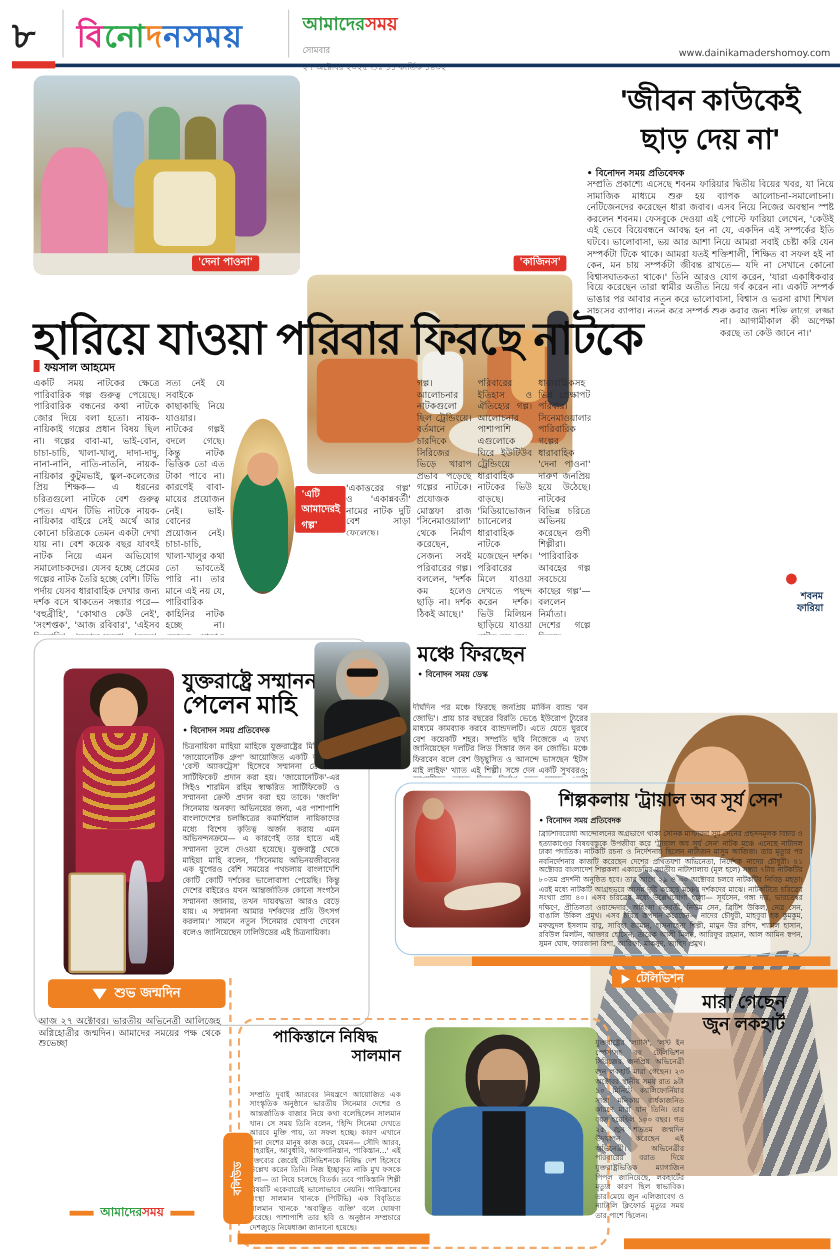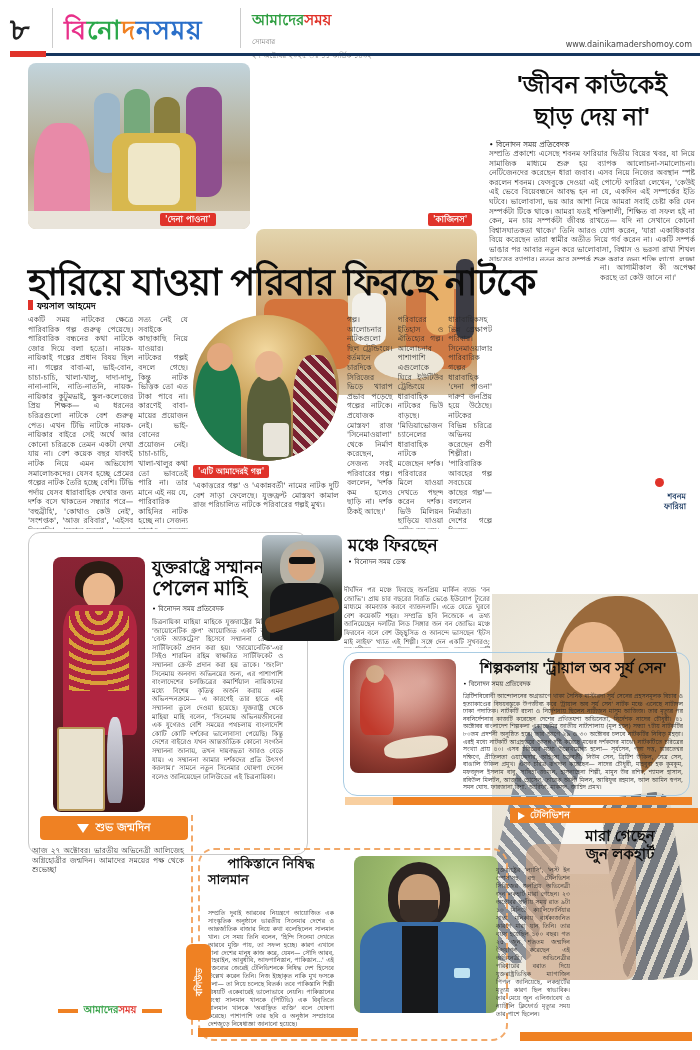--- a/index.html
+++ b/index.html
@@ -3,21 +3,21 @@
 <meta charset="utf-8">
 <style>
   html,body{margin:0;padding:0}
   body{font-family:"DejaVu Sans",sans-serif;background:#fff}
   .page{position:relative;width:700px;height:1050px;background:#fff;overflow:hidden}
   .abs{position:absolute}
   .serif{font-family:Liberation Sans, sans-serif}
   .just{text-align:justify;text-justify:inter-word}
   .tiny{font-size:7.5px;line-height:9.6px;color:#2b2b2b}
   .tiny2{font-size:6.6px;line-height:8.6px;color:#2b2b2b}
-  .byline{font-size:7.6px;font-weight:normal;color:#111}
+  .byline{font-size:7.6px;font-weight:bold;color:#111}
   .cap{display:inline-block;background:#e0332a;color:#fff;font-weight:bold;font-size:8.5px;line-height:13px;padding:0 5px;border-radius:2px}
   .ph{position:relative;overflow:hidden;border-radius:8px}
   .ph div{position:absolute}
   .colbox{overflow:hidden}
   .orangebar{background:#ef8123}
   .hd{font-weight:bold;color:#0d0d0d}
 </style>
 </head>
 <body>
 
@@ -88,21 +88,21 @@
     <div>ফারিয়া</div>
   </div>
 
   <div class="abs serif hd" style="left:28px;top:253px;width:470px;font-size:37px;white-space:nowrap;letter-spacing:-1px">হারিয়ে যাওয়া পরিবার ফিরছে নাটকে</div>
   <div class="abs" style="left:28px;top:300px;width:5px;height:10px;background:#e0332a"></div>
   <div class="abs" style="left:37px;top:299px;font-size:9px;font-weight:bold">ফয়সাল আহমেদ</div>
 
   <div class="abs" style="left:28px;top:315px;width:464px;height:214px;display:flex;gap:5px">
     <div class="tiny just colbox" style="width:106px;height:214px">একটি সময় নাটকের ক্ষেত্রে পারিবারিক গল্প গুরুত্ব পেয়েছে। পারিবারিক বন্ধনের কথা নাটকে জোর দিয়ে বলা হতো। নায়ক-নায়িকাই গল্পের প্রধান বিষয় ছিল না। গল্পের বাবা-মা, ভাই-বোন, চাচা-চাচি, খালা-খালু, দাদা-দাদু, নানা-নানি, নাতি-নাতনি, নায়ক-নায়িকার কুটুমভাই, স্কুল-কলেজের প্রিয় শিক্ষক— এ ধরনের চরিত্রগুলো নাটকে বেশ গুরুত্ব পেত। এখন টিভি নাটকে নায়ক-নায়িকার বাইরে সেই অর্থে আর কোনো চরিত্রকে তেমন একটা দেখা যায় না। বেশ কয়েক বছর যাবৎই নাটক নিয়ে এমন অভিযোগ সমালোচকদের। যেসব হচ্ছে প্রেমের গল্পের নাটক তৈরি হচ্ছে বেশি। টিভি পর্দায় যেসব ধারাবাহিক দেখার জন্য দর্শক বসে থাকতেন সন্ধ্যার পরে— 'বহুব্রীহি', 'কোথাও কেউ নেই', 'সংশপ্তক', 'আজ রবিবার', 'এইসব দিনরাত্রি', 'সকাল-সন্ধ্যা', 'বন্ধন', 'রূপনগর'-এর মতো অসংখ্য জনপ্রিয় কিন্তু ধারাবাহিকের কথা দর্শক আজও মনে রেখেছে। নাটকের দর্শক ধরে রাখতে পারিবারিক ও সামাজিক গল্পের নাটক দেখতে চান অনেকে। একটি সময়ে তাই ছিল। পারিবারিক ও সামাজিক গল্পের অসংখ্য নাটক তৈরি হতো। এমন এসব অতীত।</div>
     <div class="tiny just colbox" style="width:50px;height:214px">সত্য নেই যে সবাইকে কাছাকাছি নিয়ে যাওয়ার। নাটকের গল্পই বদলে গেছে। কিন্তু নাটক ভিত্তিক তো এত টাকা পাবে না। কারণেই বাবা-মায়ের প্রয়োজন নেই। ভাই-বোনের প্রয়োজন নেই। চাচা-চাচি, খালা-খালুর কথা তো ভাবতেই পারি না। তার মানে এই নয় যে, পারিবারিক কাহিনির নাটক হচ্ছে না। সেজন্য সাড়াও ফেলছে নতুন নাটক।</div>
-    <div style="width:150px;display:flex;flex-direction:column;align-items:flex-start">
+    <div style="width:150px;display:flex;flex-direction:row;align-items:center">
       <div class="ph" style="width:146px;height:146px;border-radius:50%;background:radial-gradient(circle at 50% 25%,#f3d9a0 0%,#caa25a 40%,#6a4a3a 100%)">
         <div style="left:2px;top:44px;width:46px;height:100px;background:#1f7a4d;border-radius:40% 40% 0 0"></div>
         <div style="left:14px;top:28px;width:26px;height:28px;background:#e3a87e;border-radius:50%"></div>
         <div style="left:54px;top:60px;width:44px;height:86px;background:#5a5f3a;border-radius:40% 40% 0 0"></div>
         <div style="left:62px;top:36px;width:28px;height:30px;background:#e8b48e;border-radius:50%"></div>
         <div style="left:100px;top:40px;width:44px;height:106px;background:repeating-linear-gradient(45deg,#7a2030 0 6px,#d8cfc0 6px 9px);border-radius:40% 40% 0 0"></div>
         <div style="left:70px;top:108px;width:26px;height:34px;background:#e8e4da;border-radius:4px"></div>
       </div>
       <div class="cap" style="margin-top:4px;font-size:8px">'এটি আমাদেরই গল্প'</div>
       <div class="tiny just colbox" style="width:146px;height:44px;margin-top:3px">'একাত্তরের গল্প' ও 'একান্নবর্তী' নামের নাটক দুটি বেশ সাড়া ফেলেছে। যুক্তফ্রন্ট মোস্তফা কামাল রাজ পরিচালিত নাটকে পরিবারের গল্পই মুখ্য।</div>
@@ -137,21 +137,21 @@
       <div style="left:8px;top:48px;width:64px;height:58px;background:#17181a;border-radius:30% 30% 0 0"></div>
       <div style="left:2px;top:72px;width:76px;height:16px;background:#7a4a22;transform:rotate(-18deg);border-radius:6px"></div>
     </div>
     <div style="flex:1;display:flex;flex-direction:column">
       <div class="serif hd" style="font-size:17px;line-height:21px">মঞ্চে ফিরছেন</div>
       <div class="byline" style="font-size:6.8px">• বিনোদন সময় ডেস্ক</div>
     </div>
   </div>
   <div class="abs tiny2 just colbox" style="left:344px;top:586px;width:146px;height:62px">দীর্ঘদিন পর মঞ্চে ফিরছে জনপ্রিয় মার্কিন ব্যান্ড 'বন জোভি'। প্রায় চার বছরের বিরতি ভেঙে ইউরোপ ট্যুরের মাধ্যমে কামব্যাক করবে ব্যান্ডদলটি। এতে যেতে ঘুরবে বেশ কয়েকটি শহর। সম্প্রতি ছবি নিজেকে এ তথ্য জানিয়েছেন দলটির লিড সিঙ্গার জন বন জোভি। মঞ্চে ফিরবেন বলে বেশ উচ্ছ্বসিত ও আনন্দে ভাসছেন 'ইটস মাই লাইফ' খ্যাত এই শিল্পী। সঙ্গে দেন একটি সুখবরও; আগামীতে তাকে নিয়ে নির্মাণ হতে যাচ্ছে একটি বায়োপিকও। খোলামেলা আলোচনায় নিজের অনুভূতি ও সম্ভাব্যতার কথাও জানান বন জোভি। বলে রাখা ভালো, চার বছর আগে তার কণ্ঠস্বরের সার্জারির কারণে গায়কের ভবিষ্যৎ অনিশ্চিত হয়ে যায়। তাই নিজেকে সুস্থ করার জন্যে সময় নেন তিন বছর। কিন্তু সেই সময়টি বেশ সংকটেই কেটেছে বিশ্বের দামি এই শিল্পীর।</div>
 
-  <div class="abs" style="left:343px;top:652px;width:333px;height:130px;border:1.5px solid #a9cce3;border-radius:14px;padding:6px;display:flex;gap:7px">
+  <div class="abs" style="left:329px;top:652px;width:333px;height:130px;border:1.5px solid #a9cce3;border-radius:14px;padding:6px;display:flex;gap:7px">
     <div class="ph" style="width:106px;height:114px;flex:none;border-radius:8px;background:radial-gradient(circle at 40% 30%,#d9988a 0%,#a04438 55%,#5e1f1a 100%)">
       <div style="left:10px;top:14px;width:34px;height:62px;background:#c0392b;border-radius:40% 40% 20% 20%"></div>
       <div style="left:16px;top:6px;width:18px;height:18px;background:#caa07a;border-radius:50%"></div>
       <div style="left:34px;top:78px;width:64px;height:20px;background:#e8dcc8;border-radius:40%;transform:rotate(-8deg)"></div>
       <div style="left:0;top:0;width:100%;height:100%;background:radial-gradient(circle at 70% 20%,rgba(255,230,220,.5),transparent 60%)"></div>
     </div>
     <div style="flex:1;display:flex;flex-direction:column">
       <div class="serif hd" style="font-size:15px;line-height:18px;text-align:center;margin-bottom:2px">শিল্পকলায় 'ট্রায়াল অব সূর্য সেন'</div>
       <div class="byline" style="font-size:6.4px;margin-bottom:2px">• বিনোদন সময় প্রতিবেদক</div>
       <div class="just colbox" style="flex:1;font-size:6px;line-height:7.6px;color:#2b2b2b">ব্রিটিশবিরোধী আন্দোলনের অগ্রভাগে থাকা সৈনিক মাস্টারদা সূর্য সেনের প্রহসনমূলক বিচার ও হত্যাকাণ্ডের বিষয়বস্তুকে উপজীব্য করে 'ট্রায়াল অব সূর্য সেন' নাটক মঞ্চে এনেছে নাট্যদল ঢাকা পদাতিক। নাটকটি রচনা ও নির্দেশনায় ছিলেন নাট্যজন মাসুম আজিজ। তার মৃত্যুর পর নবনির্দেশনার কাজটি করেছেন দেশের প্রথিতযশা অভিনেতা, নির্দেশক নাদের চৌধুরী। ৪১ অক্টোবর বাংলাদেশ শিল্পকলা একাডেমির জাতীয় নাট্যশালায় (মূল হলে) সন্ধ্যা ৭টায় নাটকটির ৮০তম প্রদর্শনী অনুষ্ঠিত হবে। তার আগে ২৯ ও ৩০ অক্টোবর চলবে নাটকটির নিবিড় মহড়া। এরই মধ্যে নাটকটি আগ্রহভরে আসন্ন দৃষ্টি করেছে মঞ্চের দর্শকদের মাঝে। নাটকটিতে চরিত্রের সংখ্যা প্রায় ৪০। এসব চরিত্রের মধ্যে উল্লেখযোগ্য হলো— সূর্যসেন, গঙ্গা দত্ত, ভারতেশ্বর দক্ষিণে, প্রীতিলতা ওয়াদ্দেদার, অহিংসা চক্রবর্তী, নিউম সেন, ব্রিটিশ উকিল, নেত্র সেন, বাঙালি উকিল প্রমুখ। এসব চরিত্র রূপদান করেছেন— নাদের চৌধুরী, মাহবুবা হক কুমকুম, মফজুদল ইসলাম বাবু, সাবিহা জামান, হাসনাহেনা শিল্পী, মামুন উর রশিদ, শ্যামল হাসান, রবিউল মিলটন, আক্তার হোসেন, তারেক আলী মিলন, আরিফুর রহমান, আল আমিন স্বপন, সুমন ঘোষ, ফারজানা রিশা, আরিফা, মাকসুদ, জাহিদ প্রমুখ।</div>
@@ -171,21 +171,21 @@
     <span class="orangebar" style="width:20px;height:4px;display:inline-block"></span>
     <span style="font-size:10px;font-weight:bold">
       <span style="color:#2f9e41">আমাদের</span><span style="color:#e0332a">সময়</span>
     </span>
     <span class="orangebar" style="width:20px;height:4px;display:inline-block"></span>
   </div>
 
   <div class="abs" style="left:198px;top:848px;width:290px;height:177px;border:2px dashed #f2a96a;border-radius:16px;padding:6px 8px;display:flex;gap:20px">
     <div style="width:126px;flex:none;display:flex;flex-direction:column">
       <div class="serif hd" style="font-size:13px;line-height:16px;text-align:center">পাকিস্তানে নিষিদ্ধ</div>
-      <div class="serif hd" style="font-size:13px;line-height:16px;text-align:left;margin-bottom:21px">সালমান</div>
+      <div class="serif hd" style="font-size:13px;line-height:16px;text-align:right;margin-bottom:21px">সালমান</div>
       <div class="just colbox" style="flex:1;font-size:6.1px;line-height:7.9px;color:#2b2b2b">সম্প্রতি দুবাই আরবের নিয়ন্ত্রণে আয়োজিত এক সাংস্কৃতিক অনুষ্ঠানে ভারতীয় সিনেমার দেশের ও আন্তর্জাতিক বাজার নিয়ে কথা বলেছিলেন সালমান খান। সে সময় তিনি বলেন, 'হিন্দি সিনেমা দেখতে আরবে মুক্তি পায়, তা সফল হচ্ছে। কারণ এখানে নানা দেশের মানুষ কাজ করে, যেমন— সৌদি আরব, বাহরাইন, আবুধাবি, আফগানিস্তান, পাকিস্তান...' এই বক্তব্যের জেরেই টেলিভিশনকে নিষিদ্ধ দেশ হিসেবে উল্লেখ করেন তিনি। নিজ ইচ্ছাকৃত নাকি মুখ ফসকে বলা— তা নিয়ে চলেছে বিতর্ক। তবে পাকিস্তানি শিল্পী বিষয়টি একেবারেই ভালোভাবে নেয়নি। পাকিস্তানের সংস্থা সালমান খানকে (পিটিভি) এক বিবৃতিতে সালমান খানকে 'অবাঞ্ছিত ব্যক্তি' বলে ঘোষণা করেছে। পাশাপাশি তার ছবি ও অনুষ্ঠান সম্প্রচারে দেশজুড়ে নিষেধাজ্ঞা জানানো হয়েছে।</div>
     </div>
     <div class="ph" style="flex:1;height:157px;border-radius:8px;background:radial-gradient(circle at 70% 25%,#cde0a0 0%,#9ab86a 45%,#7a985a 100%)">
       <div style="left:34px;top:6px;width:62px;height:66px;background:#2b2320;border-radius:50% 50% 42% 42%"></div>
       <div style="left:44px;top:18px;width:42px;height:48px;background:#caa07a;border-radius:46%"></div>
       <div style="left:46px;top:44px;width:38px;height:24px;background:#3b2f28;border-radius:0 0 45% 45%"></div>
       <div style="left:6px;top:66px;width:126px;height:92px;background:#3a6ea8;border-radius:26% 26% 0 0"></div>
       <div style="left:48px;top:70px;width:36px;height:88px;background:#17181a"></div>
       <div style="left:100px;top:112px;width:16px;height:10px;background:#bfe3f2;border-radius:2px"></div>
     </div>

